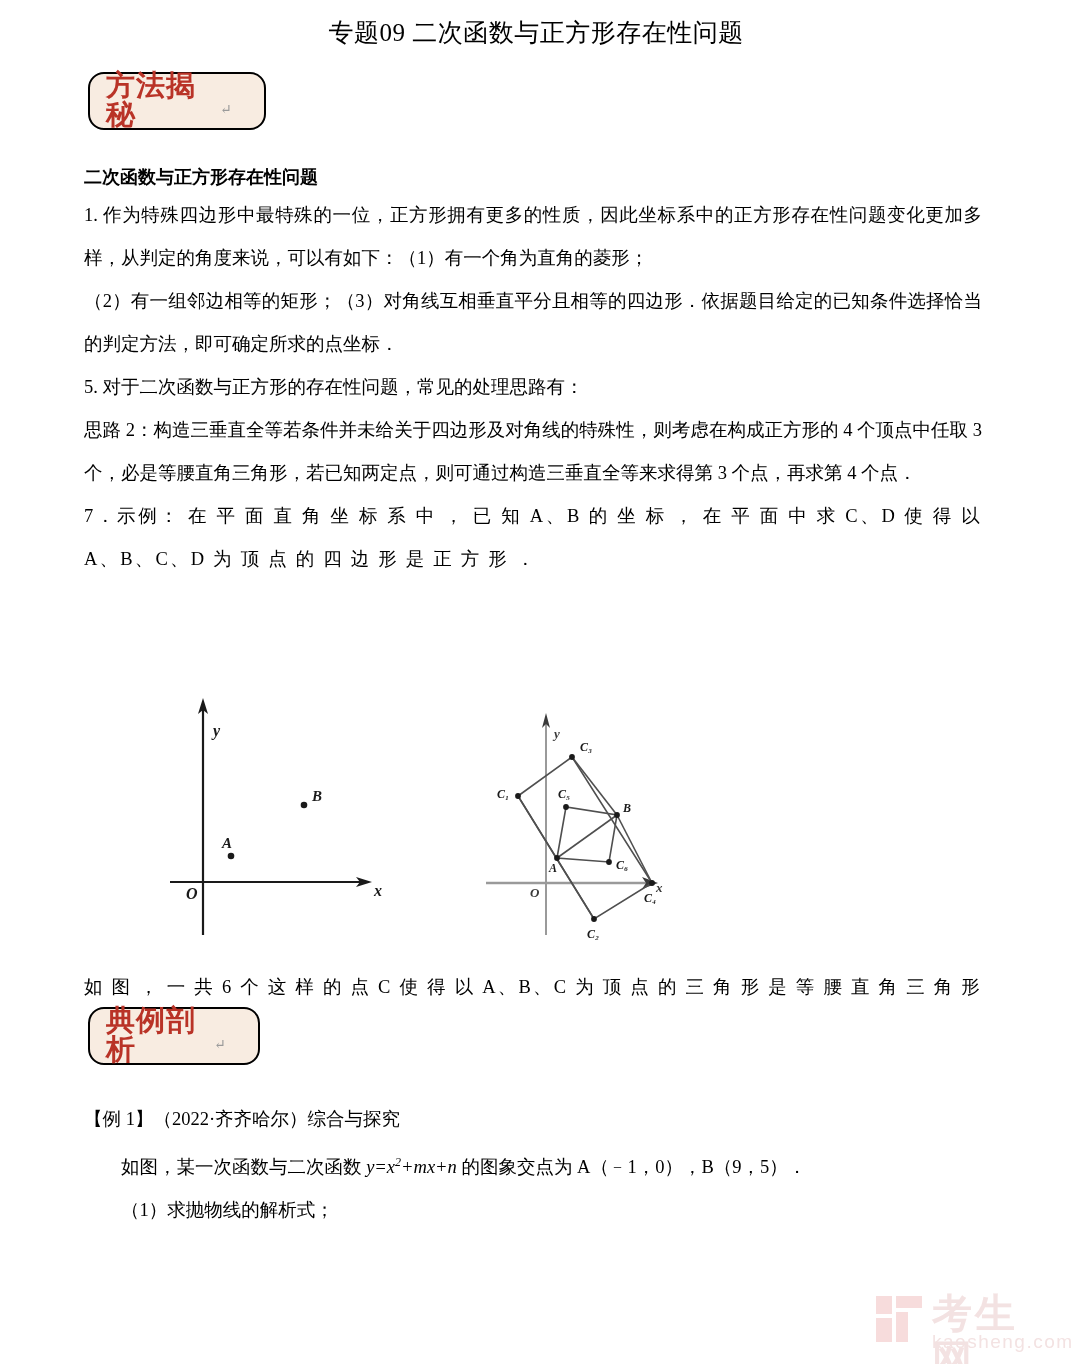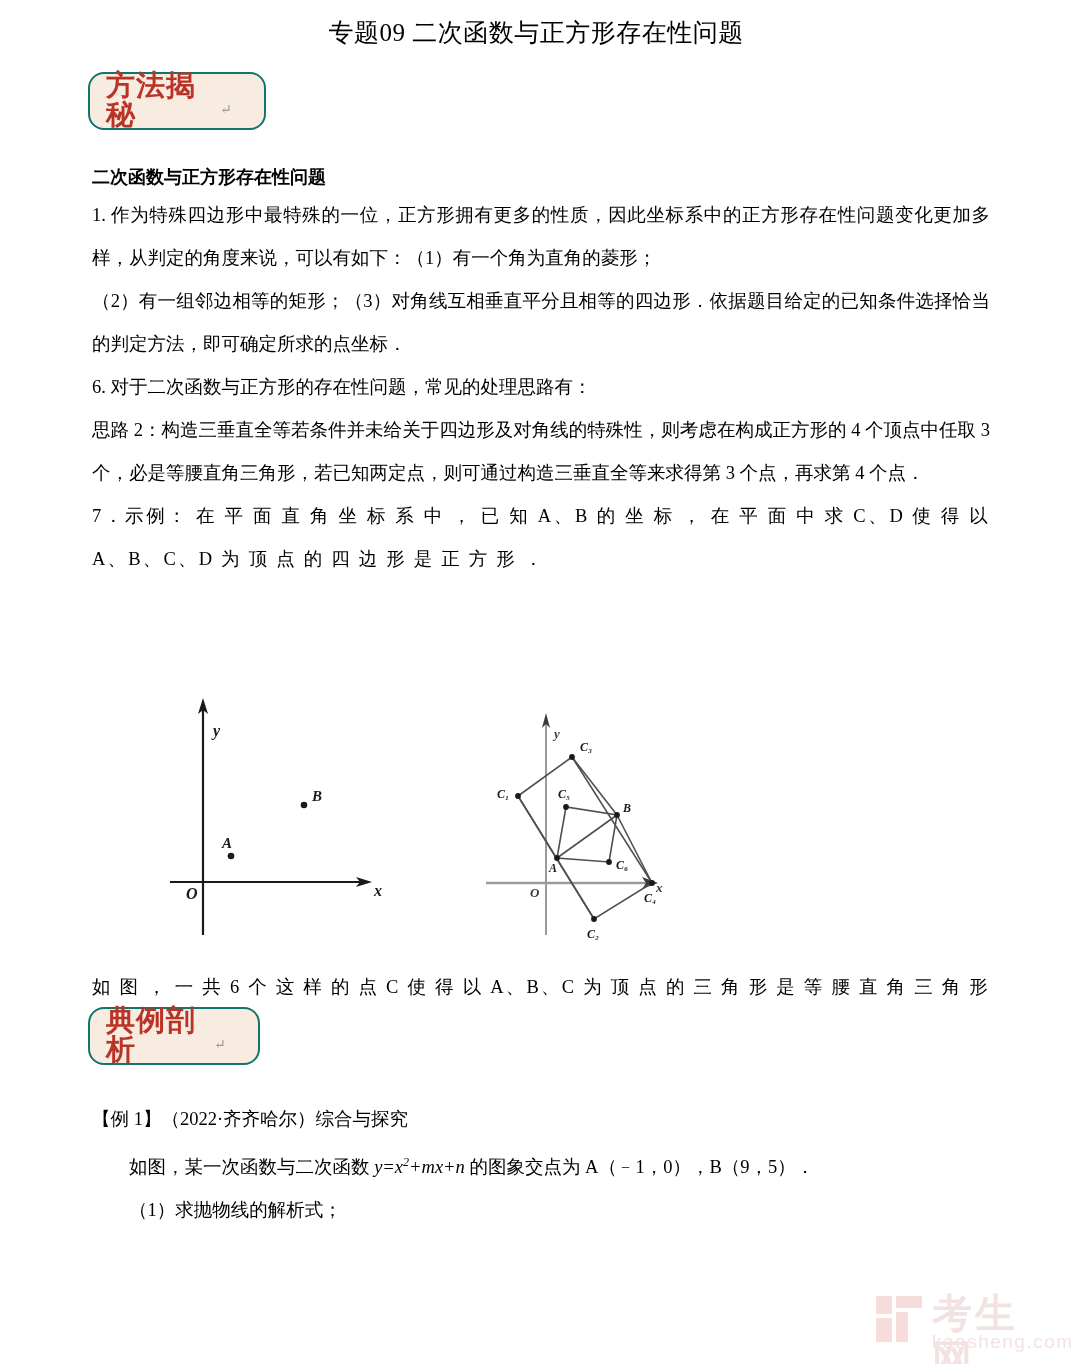--- a/index.html
+++ b/index.html
@@ -31,21 +31,21 @@
     font-family:"Liberation Serif","DejaVu Serif",serif;
   }
 
   
   .badge{
     position:absolute;
     display:flex;
     align-items:center;
     justify-content:center;
     box-sizing:border-box;
-    border:2px solid #0f766e;
+    border:2px solid #000000;
     border-radius:16px;
     background:#f8ece1;
     padding:4px 32px 6px 16px;
   }
   .badge-text{
     font-size:29px;
     font-weight:bold;
     color:#b93327;
     font-family:"Liberation Serif","DejaVu Serif",serif;
     letter-spacing:1px;
@@ -57,21 +57,21 @@
     margin-left:2px;
     align-self:flex-end;
     padding-bottom:4px;
   }
   #badge-method{ left:88px; top:72px; width:178px; height:58px; }
   #badge-example{ left:88px; top:1007px; width:172px; height:58px; }
 
   
   .body-block{
     position:absolute;
-    left:92px;
+    left:84px;
     width:898px;
   }
   .para{
     font-size:18.5px;
     line-height:43px;
     margin:0;
     text-align:justify;
     font-family:"Liberation Serif","DejaVu Serif",serif;
   }
   .para.bold{ font-weight:bold; font-size:18px; line-height:34px;}
@@ -133,21 +133,21 @@
 
   <div class="badge" id="badge-method">
     <span class="badge-text">方法揭秘</span>
     <span class="pilcrow">↵</span>
   </div>
 
   <div class="body-block" id="block-top">
     <p class="para bold">二次函数与正方形存在性问题</p>
     <p class="para">1. 作为特殊四边形中最特殊的一位，正方形拥有更多的性质，因此坐标系中的正方形存在性问题变化更加多样，从判定的角度来说，可以有如下：（1）有一个角为直角的菱形；</p>
     <p class="para">（2）有一组邻边相等的矩形；（3）对角线互相垂直平分且相等的四边形．依据题目给定的已知条件选择恰当的判定方法，即可确定所求的点坐标．</p>
-    <p class="para">6. 对于二次函数与正方形的存在性问题，常见的处理思路有：</p>
+    <p class="para">5. 对于二次函数与正方形的存在性问题，常见的处理思路有：</p>
     <p class="para">思路 2：构造三垂直全等若条件并未给关于四边形及对角线的特殊性，则考虑在构成正方形的 4 个顶点中任取 3 个，必是等腰直角三角形，若已知两定点，则可通过构造三垂直全等来求得第 3 个点，再求第 4 个点．</p>
     <p class="para spaced">7．示例： 在 平 面 直 角 坐 标 系 中 ， 已 知 A、B 的 坐 标 ， 在 平 面 中 求 C、D 使 得 以 A、B、C、D 为 顶 点 的 四 边 形 是 正 方 形 ．</p>
   </div>
 
   <div class="figure-wrap">
     <svg width="898" height="275" viewBox="0 0 898 275" xmlns="http://www.w3.org/2000/svg">
 
       <g>
 
         <line x1="115" y1="22" x2="115" y2="249" stroke="#1a1a1a" stroke-width="2.2"></line>

